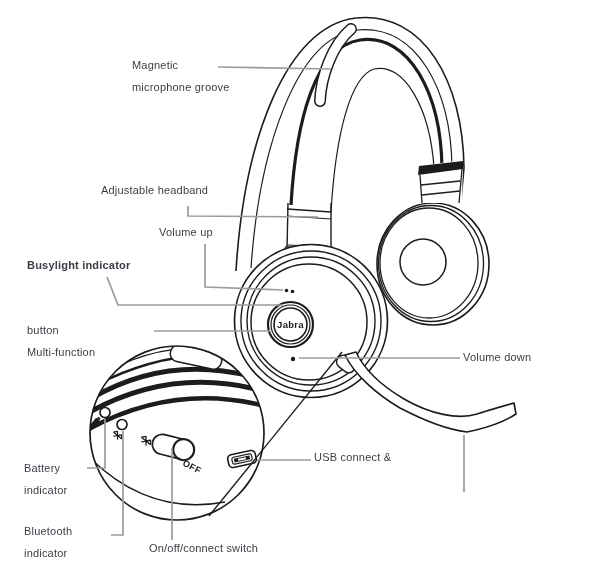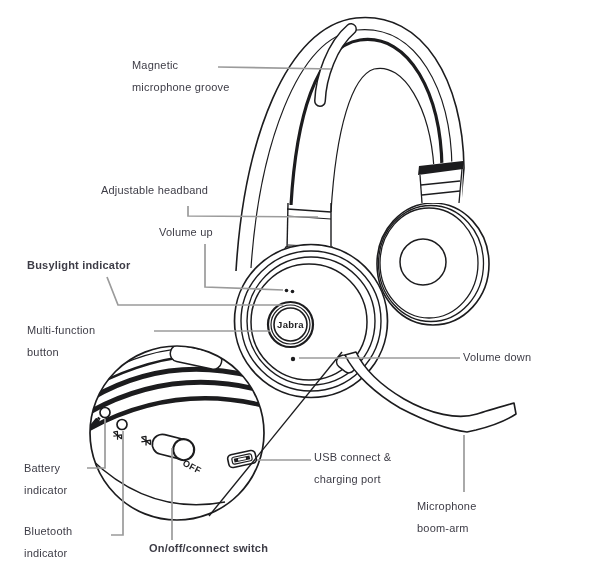--- a/index.html
+++ b/index.html
@@ -190,45 +190,40 @@
 
   <div class="callout" style="left:159px;top:221px;">
     <div>Volume up</div>
   </div>
 
   <div class="callout" style="left:27px;top:254px;font-weight:bold;">
     <div>Busylight indicator</div>
   </div>
 
   <div class="callout" style="left:27px;top:319px;">
+    <div>button</div>
     <div>Multi-function</div>
-    <div>button</div>
   </div>
 
   <div class="callout" style="left:463px;top:346px;">
     <div>Volume down</div>
   </div>
 
   <div class="callout" style="left:24px;top:457px;">
     <div>Battery</div>
     <div>indicator</div>
   </div>
 
   <div class="callout" style="left:314px;top:446px;">
     <div>USB connect &amp;</div>
-    <div>charging port</div>
   </div>
 
   <div class="callout" style="left:24px;top:520px;">
     <div>Bluetooth</div>
     <div>indicator</div>
   </div>
 
-  <div class="callout" style="left:149px;top:537px;font-weight:bold;">
+  <div class="callout" style="left:149px;top:537px;">
     <div>On/off/connect switch</div>
   </div>
 
-  <div class="callout" style="left:417px;top:495px;">
-    <div>Microphone</div>
-    <div>boom-arm</div>
-  </div>
 
 </div>
 
 </body></html>

